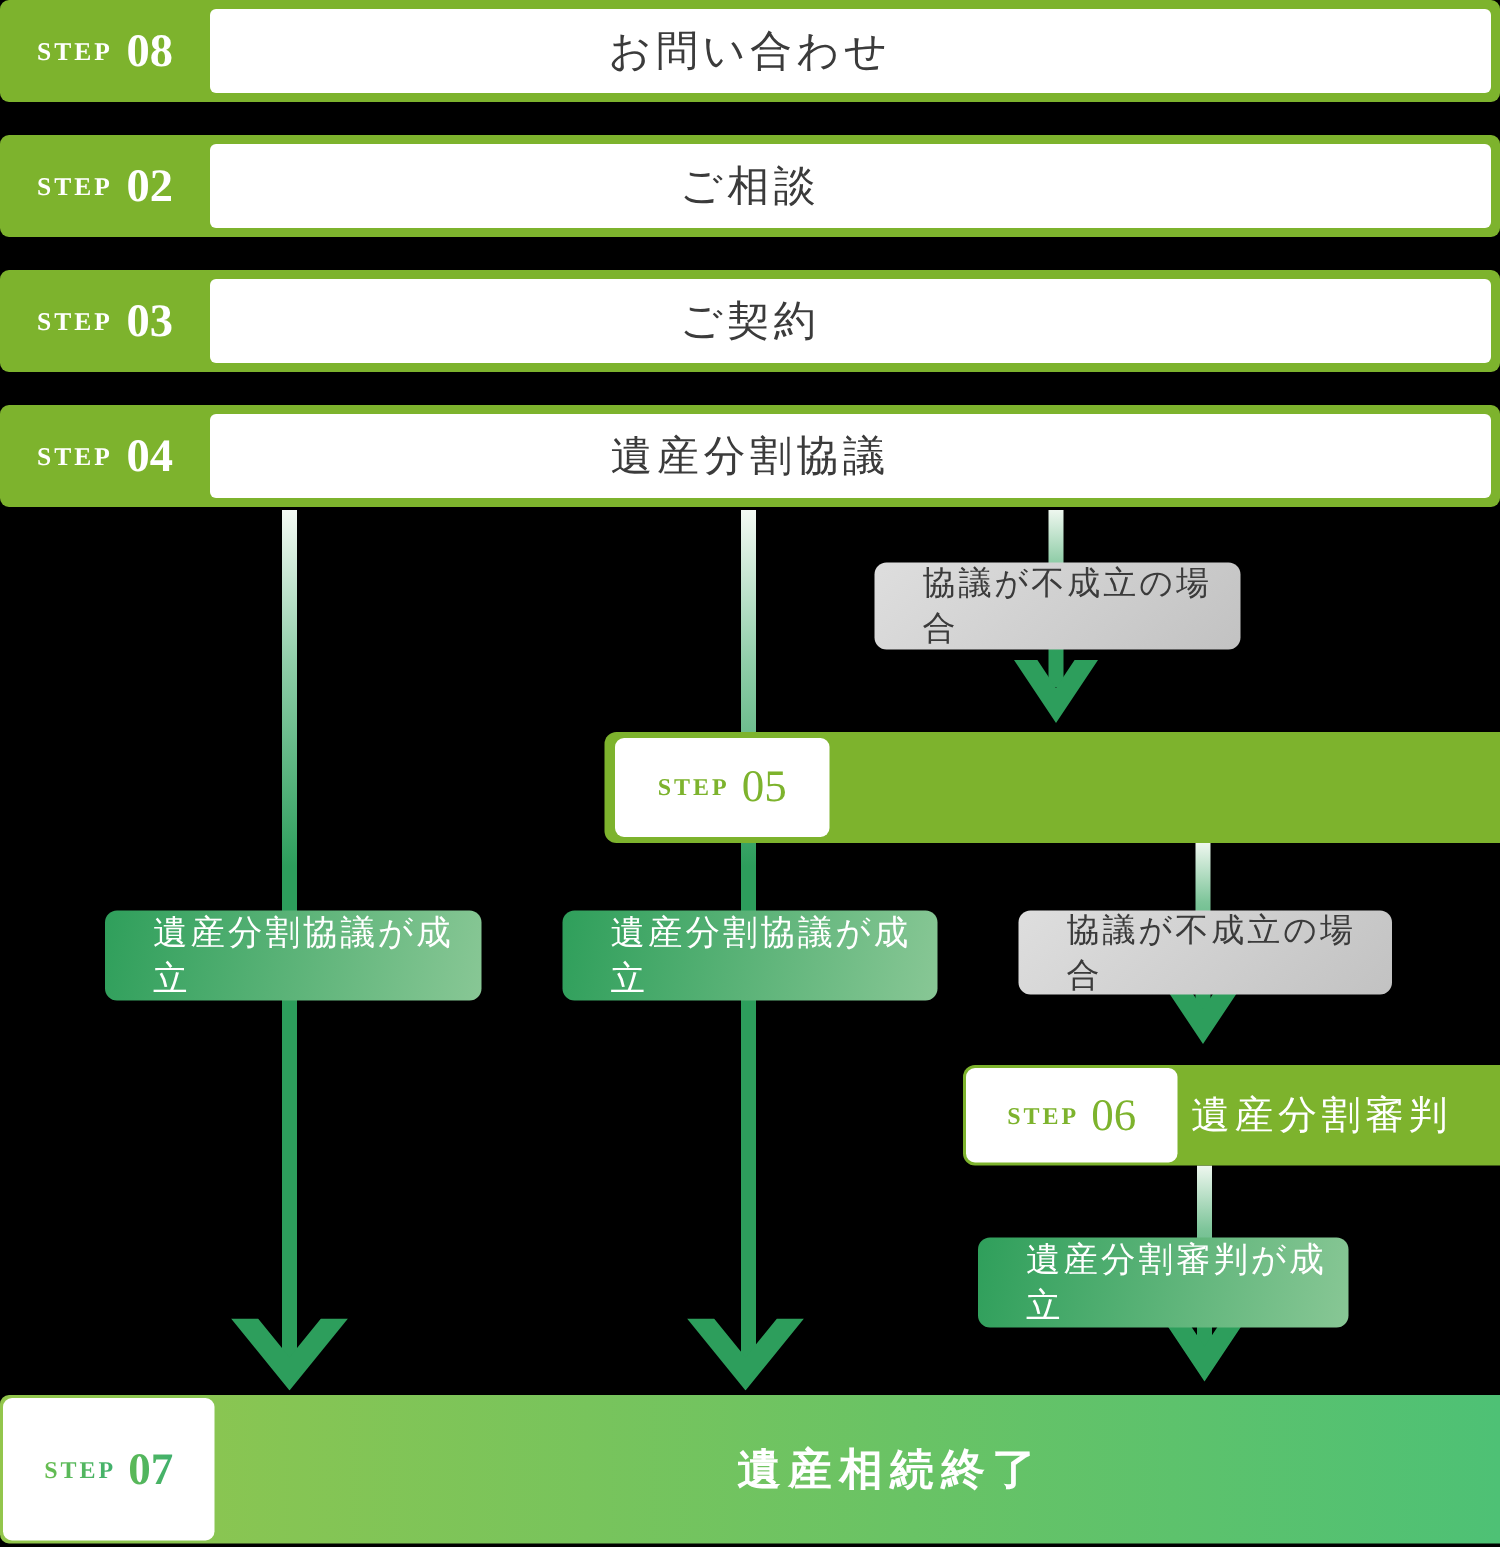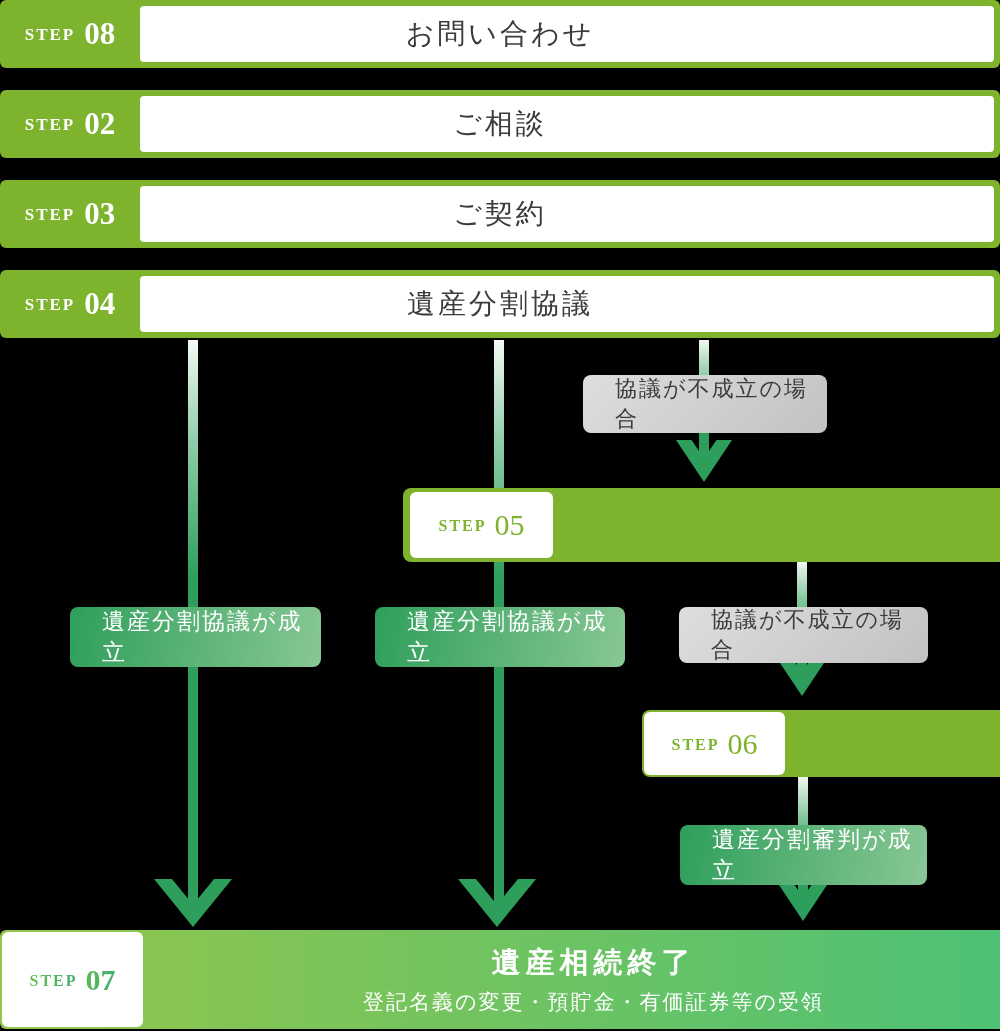--- a/index.html
+++ b/index.html
@@ -151,21 +151,21 @@
   </div>
   <div class="badge gray" style="left:679px;top:607px;width:249px;height:56px;">
     <span>協議が不成立の場合</span>
   </div>
   <div class="badge green" style="left:70px;top:607px;width:251px;height:60px;">
     <span>遺産分割協議が成立</span>
   </div>
   <div class="badge green" style="left:375px;top:607px;width:250px;height:60px;">
     <span>遺産分割協議が成立</span>
   </div>
-  <div class="badge green" style="left:680px;top:825px;width:247px;height:60px;">
+  <div class="badge green" style="left:652px;top:825px;width:247px;height:60px;">
     <span>遺産分割審判が成立</span>
   </div>
 
   <div class="step-bar" style="top:0px;">
     <div class="inner-white"></div>
     <div class="step-tag">
       <span class="lbl">STEP</span>
       <span class="num">08</span>
     </div>
     <div class="bar-title">お問い合わせ</div>
@@ -203,26 +203,26 @@
       <span class="lbl">STEP</span>
       <span class="num">05</span>
     </div>
   </div>
 
   <div class="sub-bar" style="left:642px;top:710px;width:358px;height:67px;">
     <div class="white-box" style="left:2px;top:2px;width:141px;height:63px;">
       <span class="lbl">STEP</span>
       <span class="num">06</span>
     </div>
+    <div class="bar-title" style="left:152px;">遺産分割審判</div>
   </div>
 
   <div class="final-bar">
     <div class="white-box">
       <span class="lbl">STEP</span>
       <span class="num">07</span>
     </div>
     <div class="final-text">
       <div class="final-title">遺産相続終了</div>
-      <div class="final-subtitle">登記名義の変更・預貯金・有価証券等の受領</div>
     </div>
   </div>
 
 </div>
 
 </body></html>

